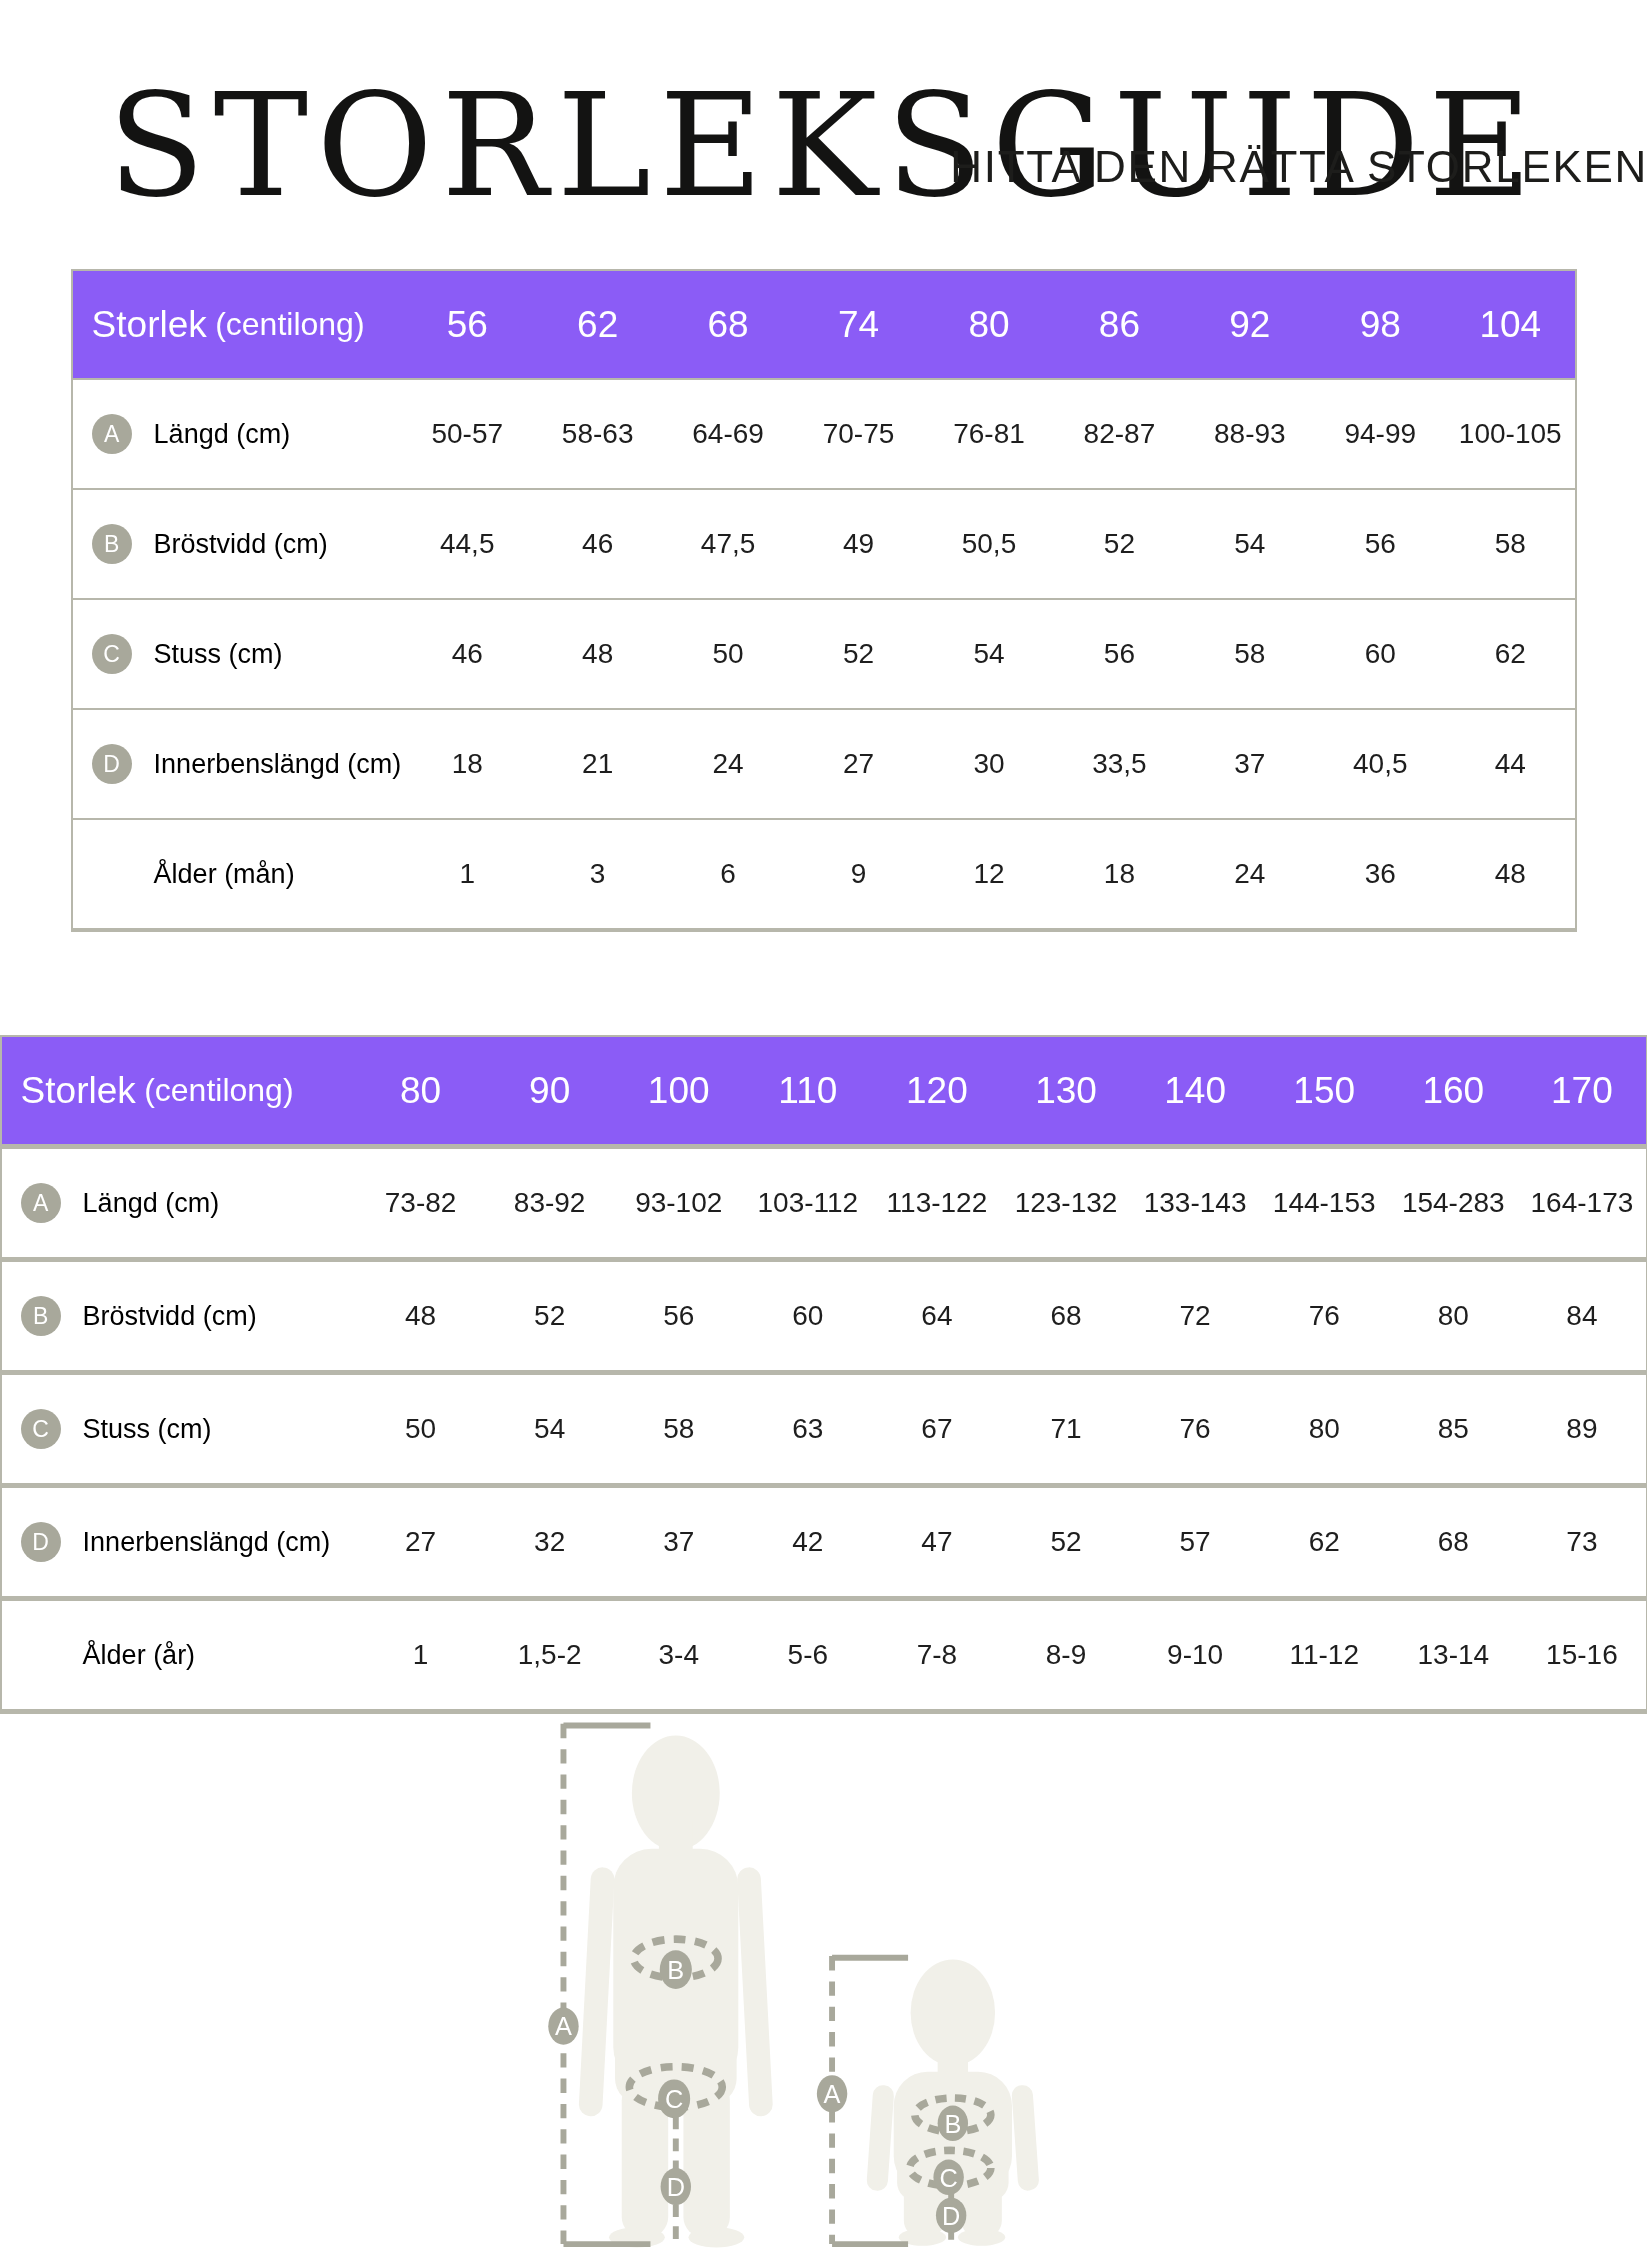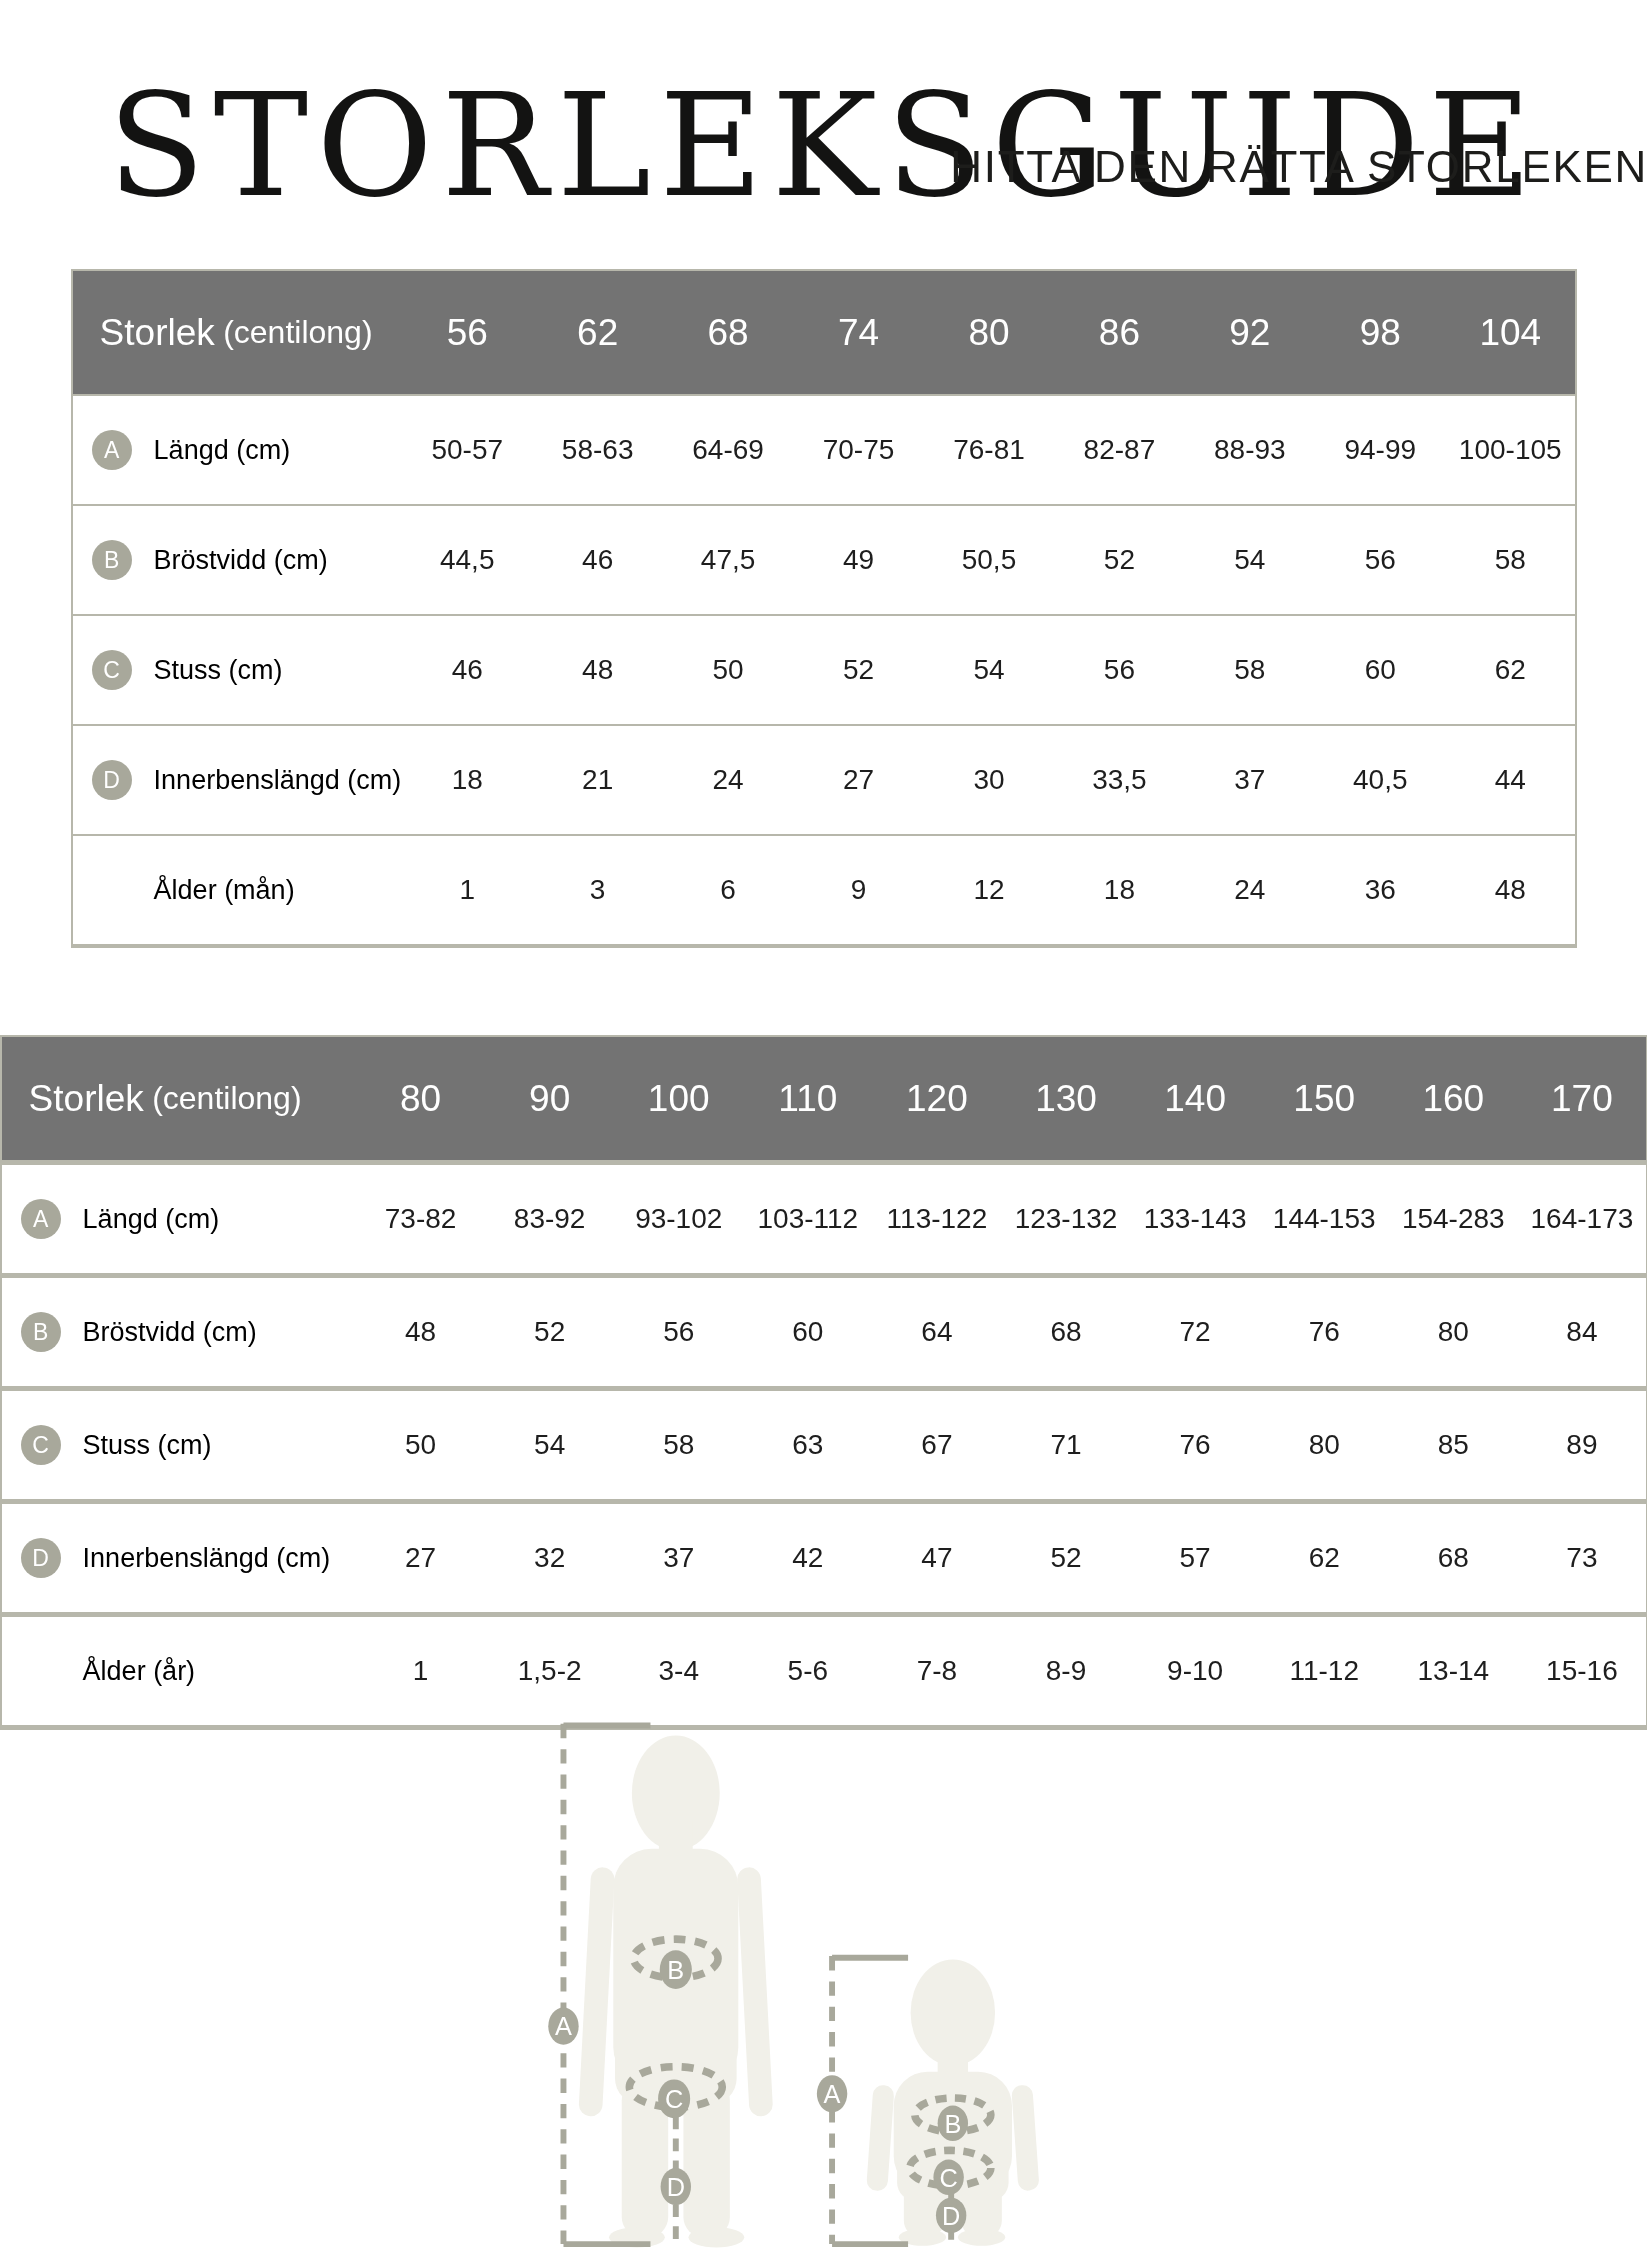--- a/index.html
+++ b/index.html
@@ -23,22 +23,22 @@
   
   .table-wrap{position:absolute;}
   .t1{top:269px;left:71px;width:1506px;}
   .t2{top:1035px;left:0;width:1648px;}
 
   table.size-table{border-collapse:collapse;table-layout:fixed;width:100%;}
   .t1 table.size-table{border:2.5px solid #b7b7ab;border-bottom-width:4.2px;}
   .t2 table.size-table{border:2.5px solid #b7b7ab;border-bottom-width:5px;}
 
   .size-table thead th{
-    background:#737373;height:107px;vertical-align:middle;
-    color:#ffffff;font-weight:400;font-size:37px;text-align:center;padding:8px;
+    background:#8b5cf6;height:107px;vertical-align:middle;
+    color:#ffffff;font-weight:400;font-size:37px;text-align:center;padding:0;
   }
   .size-table thead th.label-cell{text-align:left;}
   .h-main{font-size:37px;}
   .h-sub{font-size:32px;margin-left:8.4px;}
 
   .t1 tbody tr{border-top:2.5px solid #b7b7ab;}
   .t2 tbody tr{border-top:5px solid #b7b7ab;}
 
   .size-table tbody td{
     height:108px;vertical-align:middle;text-align:center;

